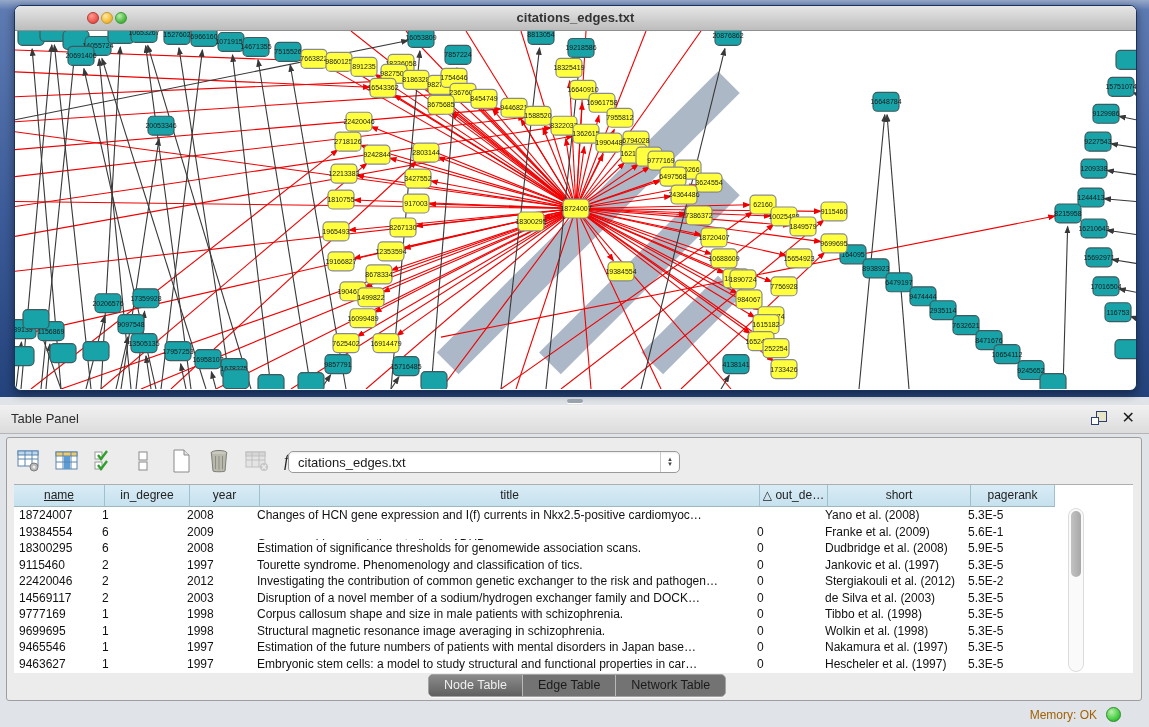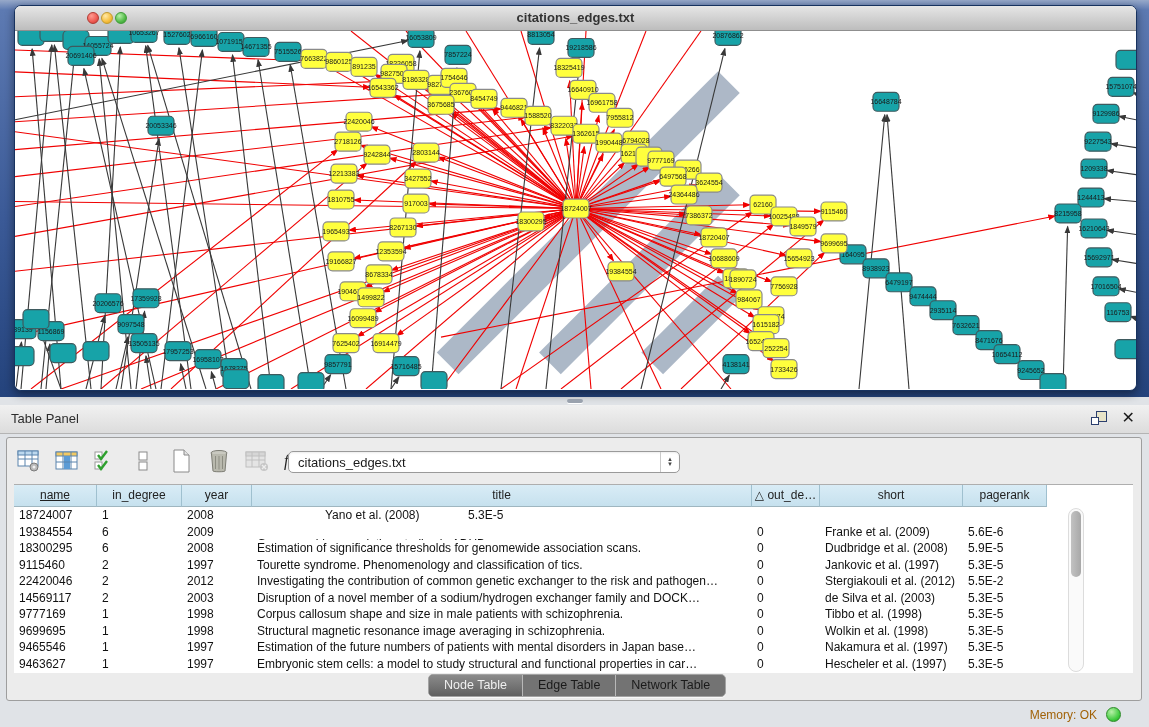--- a/index.html
+++ b/index.html
@@ -848,45 +848,46 @@
 <div class="dropdown">
   <div class="val">citations_edges.txt</div>
   <div class="stepper">
       <span>▲</span>
       <span>▼</span>
     </div>
 </div>
 
 <div class="table-wrap">
   <div class="thead" id="thead">
-      <div class="th" style="width: 83px; text-decoration: underline;">name</div>
+      <div class="th" style="width: 91px; text-decoration: underline;">name</div>
       <div class="th" style="width: 85px;">in_degree</div>
       <div class="th" style="width: 70px;">year</div>
       <div class="th" style="width: 500px;">title</div>
       <div class="th" style="width: 68px;">△ out_de…</div>
       <div class="th" style="width: 143px;">short</div>
       <div class="th" style="width: 84px;">pagerank</div>
     </div>
   <div id="tbody">
       <div class="tr">
         <div class="td" style="width: 83px;">18724007</div>
         <div class="td" style="width: 85px;">1</div>
         <div class="td" style="width: 70px;">2008</div>
+        <div class="td" style="width: 500px;">Changes of HCN gene expression and I(f) currents in Nkx2.5-positive cardiomyoc…</div>
         <div class="td" style="width: 68px; margin-top: 20px;">49</div>
         <div class="td" style="width: 143px;">Yano et al. (2008)</div>
         <div class="td" style="width: 84px;">5.3E-5</div>
       </div>
       <div class="tr">
         <div class="td" style="width: 83px;">19384554</div>
         <div class="td" style="width: 85px;">6</div>
         <div class="td" style="width: 70px;">2009</div>
         <div class="td" style="width: 500px; margin-top: 12px;">Genome-wide association studies in ADHD.</div>
         <div class="td" style="width: 68px;">0</div>
         <div class="td" style="width: 143px;">Franke et al. (2009)</div>
-        <div class="td" style="width: 84px;">5.6E-6</div>
+        <div class="td" style="width: 84px;">5.6E-1</div>
       </div>
       <div class="tr">
         <div class="td" style="width: 83px;">18300295</div>
         <div class="td" style="width: 85px;">6</div>
         <div class="td" style="width: 70px;">2008</div>
         <div class="td" style="width: 500px;">Estimation of significance thresholds for genomewide association scans.</div>
         <div class="td" style="width: 68px;">0</div>
         <div class="td" style="width: 143px;">Dudbridge et al. (2008)</div>
         <div class="td" style="width: 84px;">5.9E-5</div>
       </div>

